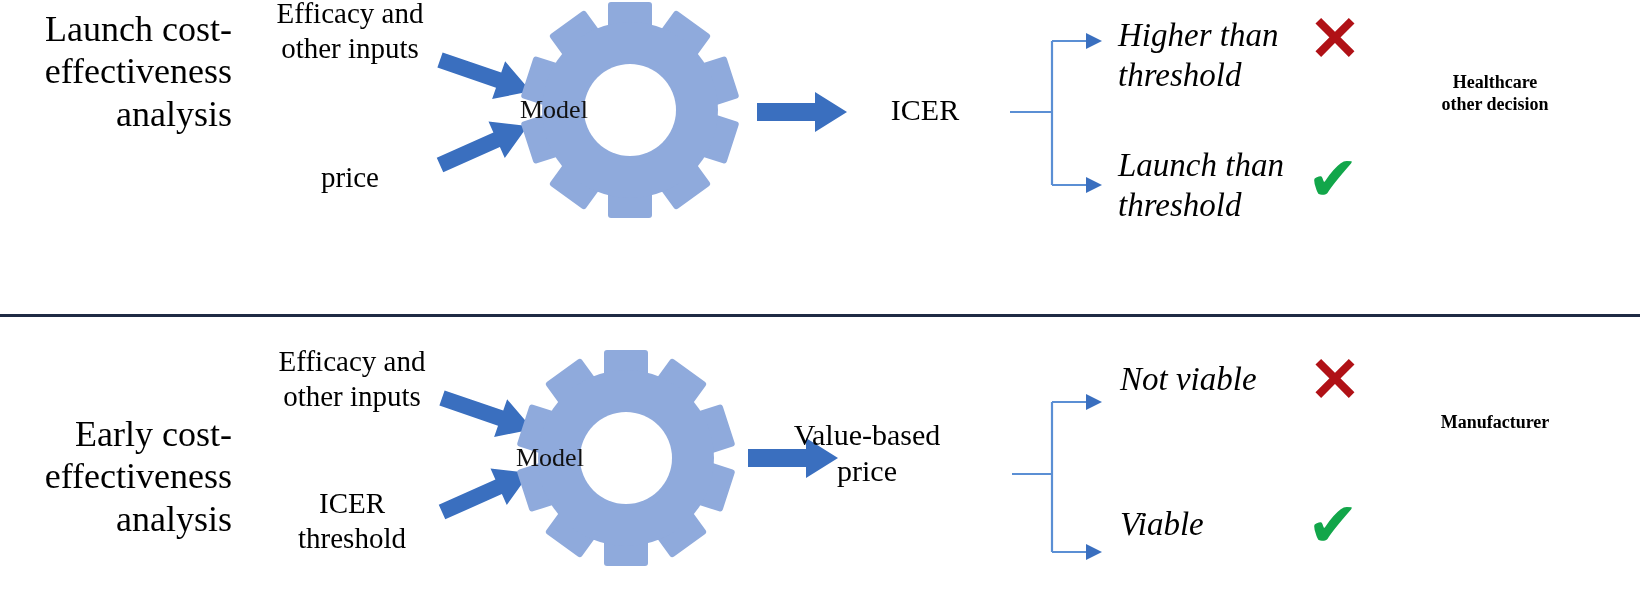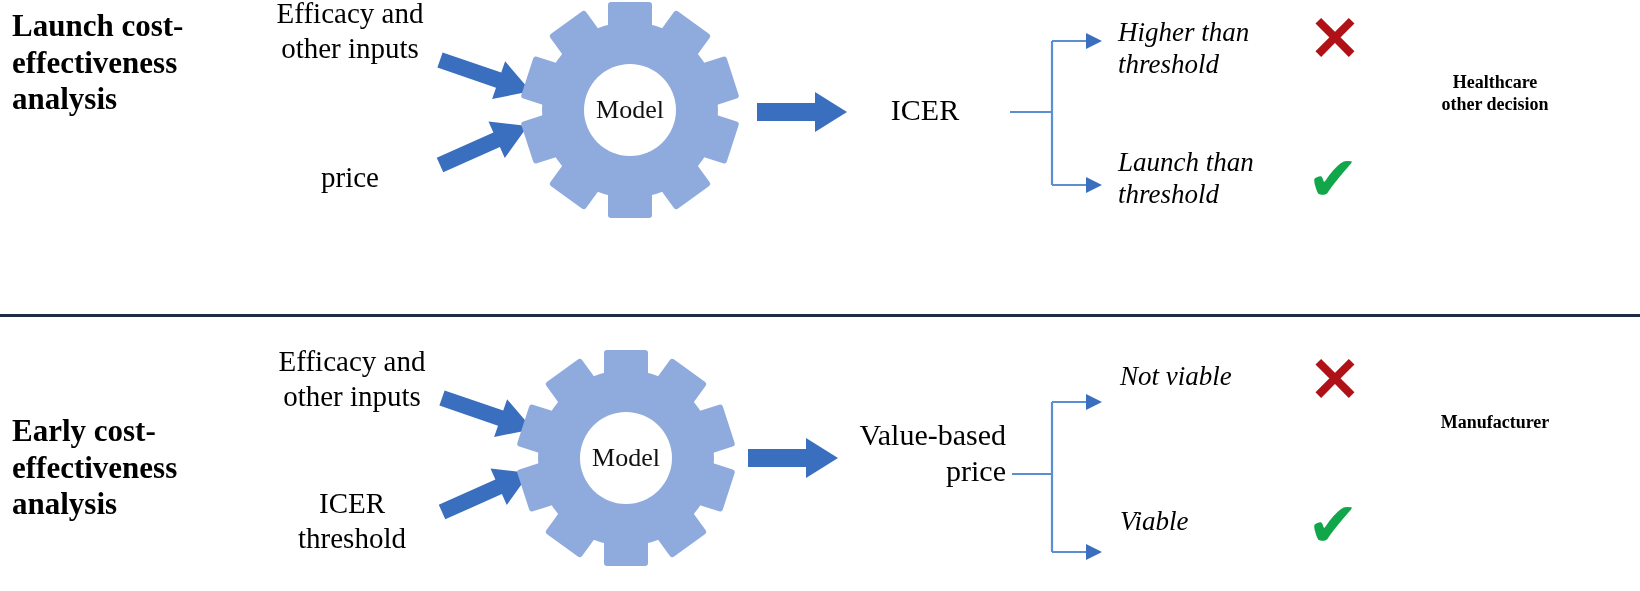--- a/index.html
+++ b/index.html
@@ -16,54 +16,54 @@
     position: relative;
     width: 1640px;
     height: 591px;
     background: #ffffff;
     overflow: hidden;
   }
   .abs { position: absolute; }
 
   
   .row-label {
-    font-weight: bold;
-    font-size: 31px;
+    font-weight: normal;
+    font-size: 36px;
     line-height: 1.18;
-    text-align: left;
+    text-align: right;
     letter-spacing: 0px;
   }
   .input-label {
     font-size: 29px;
     line-height: 1.2;
     text-align: center;
     font-weight: normal;
   }
   .outcome-label {
     font-size: 30px;
     line-height: 1.2;
     text-align: center;
     font-weight: normal;
   }
   .branch-label {
-    font-size: 27px;
+    font-size: 33px;
     line-height: 1.2;
     font-style: italic;
     text-align: left;
     font-weight: normal;
   }
   .decision-label {
     font-weight: bold;
     font-size: 18px;
     line-height: 1.22;
     text-align: center;
   }
   .gear-text {
     font-size: 26px;
-    text-align: center;
+    text-align: left;
     font-weight: normal;
     color: #111111;
   }
   .mark {
     font-weight: bold;
     line-height: 1;
     text-align: center;
   }
   .mark-x {
     font-size: 62px;
@@ -261,21 +261,21 @@
         <circle cx="0" cy="0" r="46" fill="#FFFFFF"></circle>
       </g>
     </svg>
     <div class="abs gear-text" style="left:0; top:95px; width:220px;">Model</div>
   </div>
 
   <svg class="abs" style="left:748px; top:438px;" width="92" height="40">
     <path d="M0,11 L58,11 L58,0 L90,20 L58,40 L58,29 L0,29 Z" fill="#3A6FBF"></path>
   </svg>
 
-  <div class="abs outcome-label" style="left:816px; top:417px; width:190px;text-align:right;">
+  <div class="abs outcome-label" style="left:772px; top:417px; width:190px;">
     <div>Value-based</div>
     <div>price</div>
   </div>
 
   <svg class="abs" style="left:1012px; top:390px;" width="100" height="176">
     <g stroke="#5B8FD4" stroke-width="2.2" fill="none">
       <path d="M0,84 L40,84"></path>
       <path d="M40,12 L40,162"></path>
       <path d="M40,12 L74,12"></path>
       <path d="M40,162 L74,162"></path>

